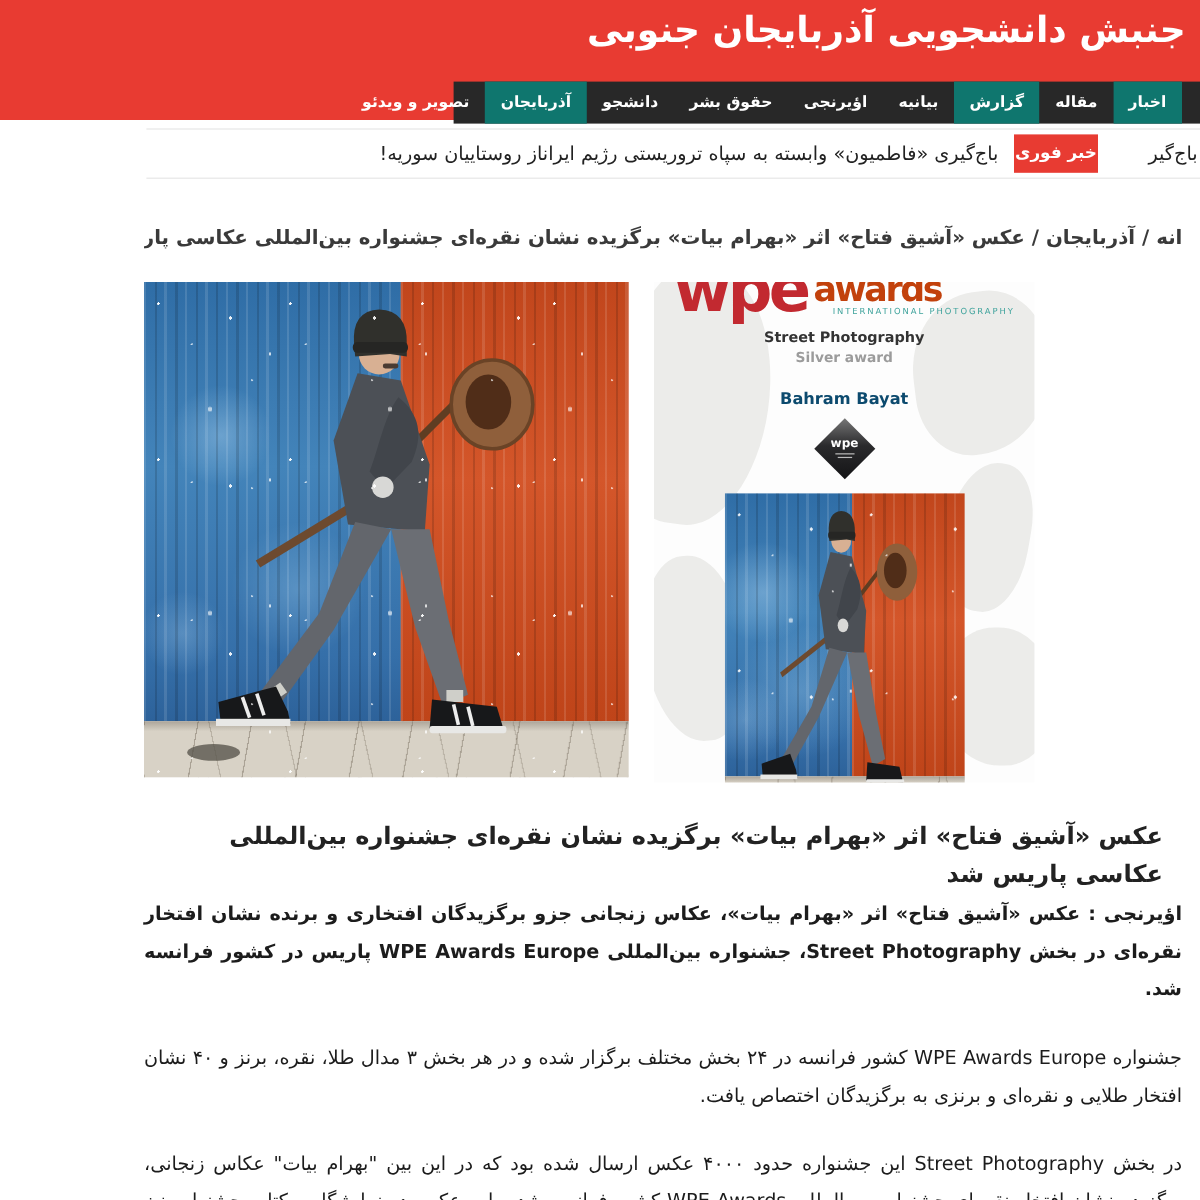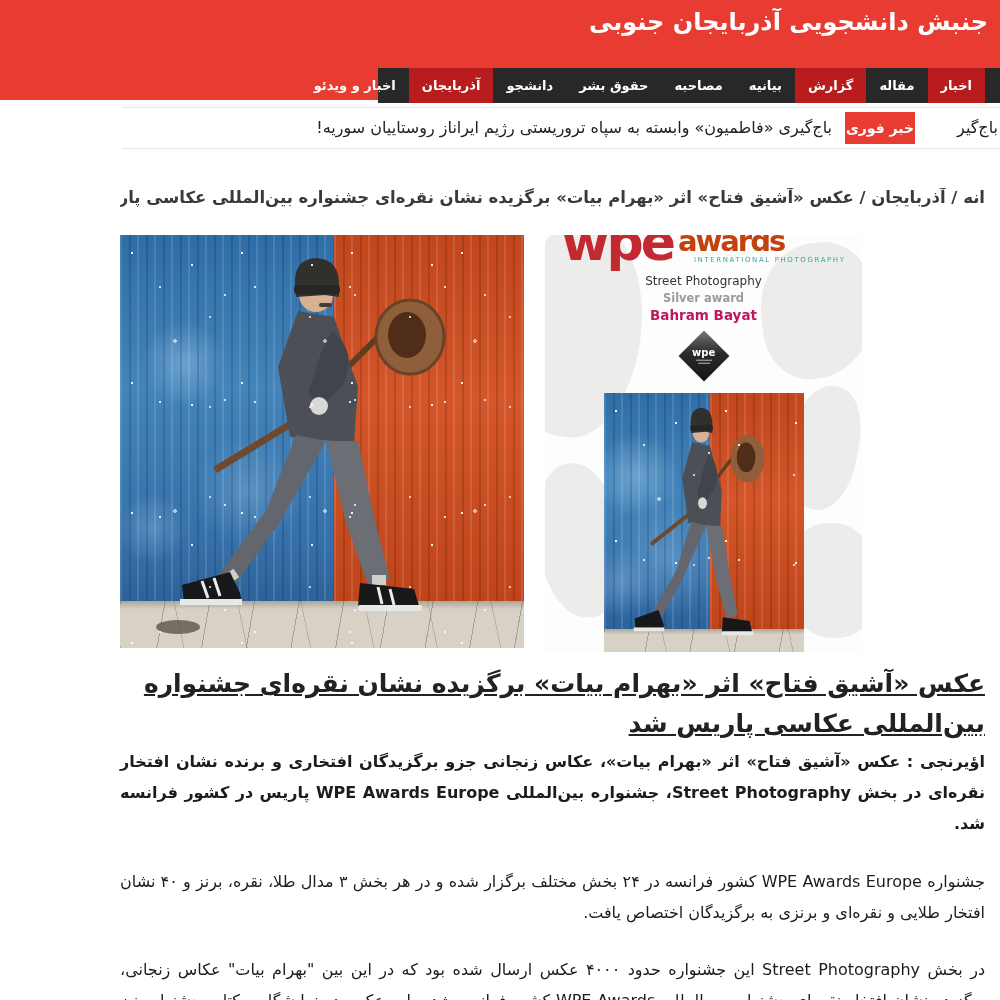--- a/index.html
+++ b/index.html
@@ -1,26 +1,26 @@
 <!DOCTYPE html>
 <html lang="fa"><head>
 <meta charset="utf-8">
 <style>
   html,body{margin:0;padding:0;background:#fff;}
   body{font-family:"DejaVu Sans",sans-serif;}
   .page{position:relative;width:1000px;height:1000px;overflow:hidden;background:#fff;}
 
   
   .site-header{position:absolute;left:0;top:0;width:1000px;height:100px;background:#e83b32;}
-  .site-title{position:absolute;top:8px;right:12px;color:#fff;font-size:24px;font-weight:bold;direction:rtl;letter-spacing:0;}
+  .site-title{position:absolute;top:8px;right:12px;color:#fff;font-size:30px;font-weight:bold;direction:rtl;letter-spacing:0;}
 
   
   .main-nav{position:absolute;left:378px;top:68px;width:622px;height:35px;background:#282828;display:flex;direction:rtl;align-items:stretch;padding-right:15px;box-sizing:border-box;z-index:3;}
   .nav-item{color:#fff;font-size:13px;font-weight:bold;line-height:35px;padding:0 13px;white-space:nowrap;cursor:pointer;}
-  .nav-item.active{background:#b91c1c;}
+  .nav-item.active{background:#0f766e;}
 
   
   .ticker{position:absolute;left:122px;right:0;top:107px;height:40px;border-top:1px solid #e7e7e7;border-bottom:1px solid #e7e7e7;background:#fff;}
   .ticker-badge{position:absolute;right:85px;top:4px;height:32px;width:70px;background:#e83b32;color:#fff;font-size:14px;font-weight:bold;line-height:32px;text-align:center;direction:rtl;}
   .ticker-text{position:absolute;right:168px;top:0;height:40px;line-height:40px;direction:rtl;font-size:16px;color:#222;white-space:nowrap;}
   .ticker-fragment{position:absolute;right:2px;top:0;height:40px;line-height:40px;width:64px;overflow:hidden;direction:rtl;font-size:16px;color:#222;white-space:nowrap;}
 
   
   .breadcrumb{position:absolute;left:120px;right:15px;top:188px;direction:rtl;text-align:right;font-size:16.5px;font-weight:bold;color:#3a3a3a;white-space:nowrap;overflow:hidden;}
 
@@ -46,55 +46,55 @@
 
   
   .poster{position:absolute;left:545px;top:235px;width:317px;height:417px;background:#fdfdfd;overflow:hidden;}
   .map-blob{position:absolute;background:#ececea;}
   .poster-content{position:relative;z-index:1;}
   .logo-row{display:flex;justify-content:center;align-items:flex-end;margin-top:-15px;direction:ltr;}
   .logo-wpe{font-size:52px;font-weight:bold;color:#c22930;letter-spacing:-3px;line-height:.85;}
   .logo-col{display:flex;flex-direction:column;margin-left:5px;}
   .logo-awards{font-size:29px;font-weight:bold;color:#c2410c;letter-spacing:-2px;line-height:.8;}
   .logo-tagline{font-size:7px;color:#3fa39c;letter-spacing:1.6px;margin-top:3px;text-align:left;padding-left:16px;}
-  .poster-category{margin-top:10px;text-align:center;font-size:12px;font-weight:normal;color:#333;}
+  .poster-category{margin-top:10px;text-align:center;font-size:12px;font-weight:bold;color:#333;}
   .poster-award{margin-top:3px;text-align:center;font-size:11.5px;font-weight:700;color:#9b9b9b;}
-  .poster-winner{margin-top:2px;text-align:center;font-size:13.5px;font-weight:bold;color:#be185d;}
+  .poster-winner{margin-top:20px;text-align:center;font-size:13.5px;font-weight:bold;color:#0c4a6e;}
   .diamond-wrap{height:58px;margin-top:4px;display:flex;justify-content:center;align-items:center;}
   .diamond{width:36px;height:36px;transform:rotate(45deg);background:linear-gradient(135deg,#777 0%,#2a2a2c 45%,#141416 100%);display:flex;align-items:center;justify-content:center;}
   .diamond-inner{transform:rotate(-45deg);text-align:center;}
   .diamond-label{display:block;color:#fff;font-size:10px;font-weight:bold;line-height:1;}
   .diamond-line{width:16px;height:1px;background:#bbb;margin:2px auto 0;}
   .photo-inset{width:200px;height:266px;margin:8px auto 0;}
 
   
-  .article-title{position:absolute;left:120px;right:15px;top:664px;direction:rtl;text-align:right;font-size:25px;font-weight:bold;color:#222;line-height:1.6;margin:0;text-decoration:underline;}
+  .article-title{position:absolute;left:120px;right:15px;top:664px;direction:rtl;text-align:right;font-size:20px;font-weight:bold;color:#222;line-height:1.6;margin:16px;}
   .article-body{position:absolute;left:120px;right:15px;top:746px;direction:rtl;font-size:16px;color:#1c1c1c;line-height:1.95;text-align:justify;}
   .article-body p{margin:0 0 26px 0;}
   .article-body p.lead{font-weight:bold;}
 </style>
 </head>
 <body>
 
 <div class="page">
 
   <header class="site-header">
     <div class="site-title">جنبش دانشجویی آذربایجان جنوبی</div>
   </header>
 
   <nav class="main-nav">
     <span class="nav-item active">اخبار</span>
     <span class="nav-item">مقاله</span>
     <span class="nav-item active">گزارش</span>
     <span class="nav-item">بیانیه</span>
-    <span class="nav-item">مصاحبه</span>
+    <span class="nav-item">اؤیرنجی</span>
     <span class="nav-item">حقوق بشر</span>
     <span class="nav-item">دانشجو</span>
     <span class="nav-item active">آذربایجان</span>
-    <span class="nav-item">اخبار و ویدئو</span>
+    <span class="nav-item">تصویر و ویدئو</span>
   </nav>
 
   <div class="ticker">
     <span class="ticker-fragment">باج‌گیر</span>
     <span class="ticker-badge">خبر فوری</span>
     <span class="ticker-text">باج‌گیری «فاطمیون» وابسته به سپاه تروریستی رژیم ایراناز روستاییان سوریه!</span>
   </div>
 
   <div class="breadcrumb">انه / آذربایجان / عکس «آشیق فتاح» اثر «بهرام بیات» برگزیده نشان نقره‌ای جشنواره بین‌المللی عکاسی پاریس شد</div>
 

